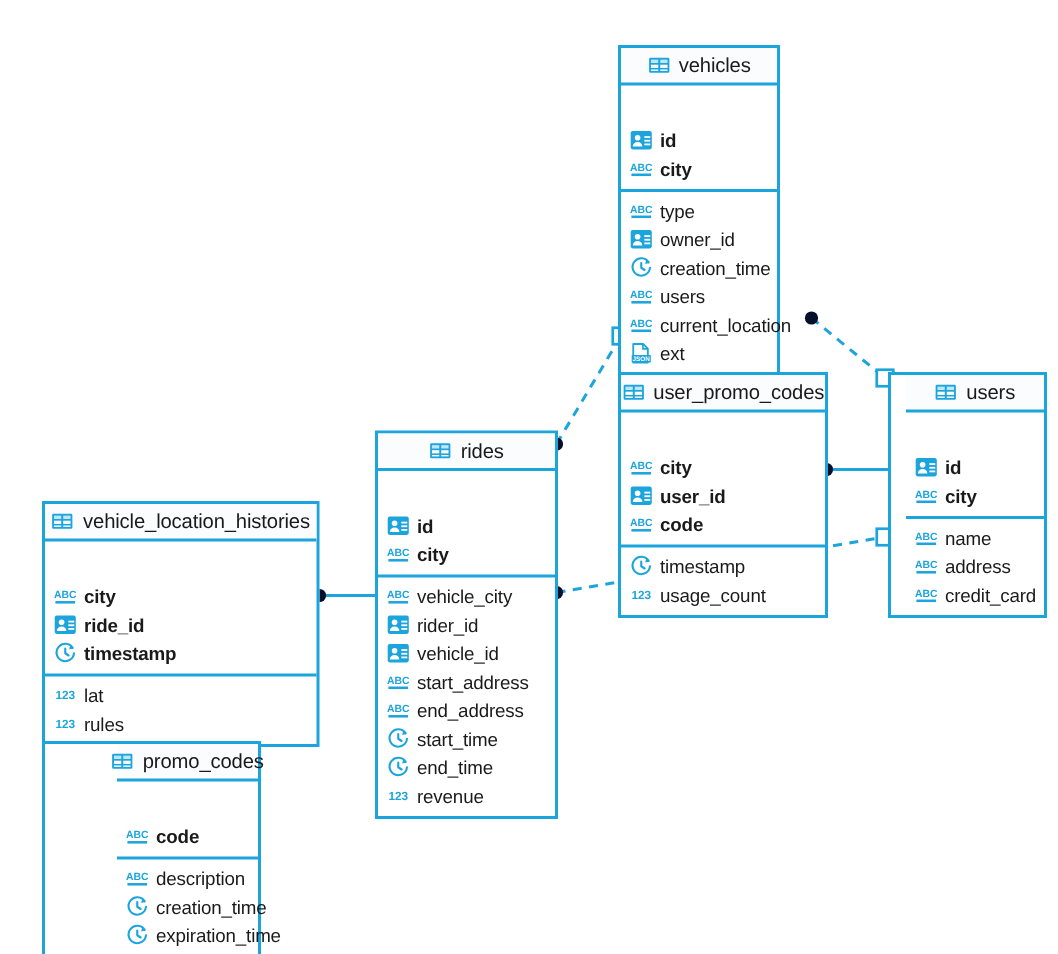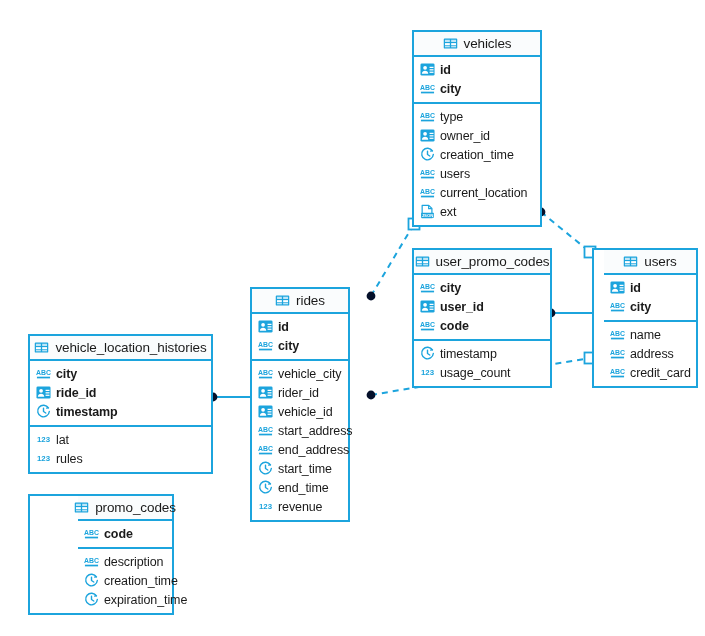--- a/index.html
+++ b/index.html
@@ -51,20 +51,21 @@
     color: #1a1a1a;
     white-space: nowrap;
     letter-spacing: -0.1px;
   }
   .field-group {
     box-sizing: border-box;
     padding: 3px 0 4px 0;
   }
   .field-group.keys {
     border-bottom: 2px solid #1ca4dd;
+    margin-top: 24px;
   }
   .field {
     display: flex;
     align-items: center;
     gap: 5px;
     height: 19px;
     padding: 0 6px;
     white-space: nowrap;
   }
   .field-label {
@@ -107,21 +108,21 @@
       <g>
         <path d="M 551 313 L 592 313" fill="none" stroke="#1ca4dd" stroke-width="2"></path>
         <circle cx="551" cy="313" r="4.4" fill="#05102a"></circle>
       </g>
       <g>
         <path d="M 213 397 L 251 397" fill="none" stroke="#1ca4dd" stroke-width="2"></path>
         <circle cx="213" cy="397" r="4.4" fill="#05102a"></circle>
       </g>
     </svg>
   <div id="entities-layer">
-      <div class="entity" style="left: 412px; top: 30px; width: 130px;">
+      <div class="entity" style="left: 412px; top: 30px; width: 108px;">
         <div class="entity-header">
           <span class="ficon">
             <svg width="15" height="15" viewBox="0 0 16 16">
               <rect x="0.8" y="2.6" width="14.4" height="10.8" rx="1" fill="#1ca4dd"></rect>
               <rect x="2.1" y="4" width="5.2" height="2.4" fill="#bfe6f7"></rect>
               <rect x="8.7" y="4" width="5.2" height="2.4" fill="#bfe6f7"></rect>
               <rect x="2.1" y="7.6" width="5.2" height="2.3" fill="#fff"></rect>
               <rect x="8.7" y="7.6" width="5.2" height="2.3" fill="#fff"></rect>
               <rect x="2.1" y="11" width="5.2" height="1" fill="#fff"></rect>
               <rect x="8.7" y="11" width="5.2" height="1" fill="#fff"></rect>
@@ -348,21 +349,21 @@
             <span class="ficon">
               <svg width="15" height="15" viewBox="0 0 16 16">
                 <text x="8" y="9.4" font-family="Liberation Sans, sans-serif" font-size="7.4" font-weight="bold" fill="#1ca4dd" text-anchor="middle">ABC</text>
                 <rect x="1" y="11.4" width="14" height="1.8" fill="#1ca4dd"></rect>
               </svg>
             </span>
             <span class="field-label">credit_card</span>
           </div>
         </div>
       </div>
-      <div class="entity" style="left: 250px; top: 287px; width: 100px;">
+      <div class="entity" style="left: 250px; top: 287px; width: 122px;">
         <div class="entity-header">
           <span class="ficon">
             <svg width="15" height="15" viewBox="0 0 16 16">
               <rect x="0.8" y="2.6" width="14.4" height="10.8" rx="1" fill="#1ca4dd"></rect>
               <rect x="2.1" y="4" width="5.2" height="2.4" fill="#bfe6f7"></rect>
               <rect x="8.7" y="4" width="5.2" height="2.4" fill="#bfe6f7"></rect>
               <rect x="2.1" y="7.6" width="5.2" height="2.3" fill="#fff"></rect>
               <rect x="8.7" y="7.6" width="5.2" height="2.3" fill="#fff"></rect>
               <rect x="2.1" y="11" width="5.2" height="1" fill="#fff"></rect>
               <rect x="8.7" y="11" width="5.2" height="1" fill="#fff"></rect>

